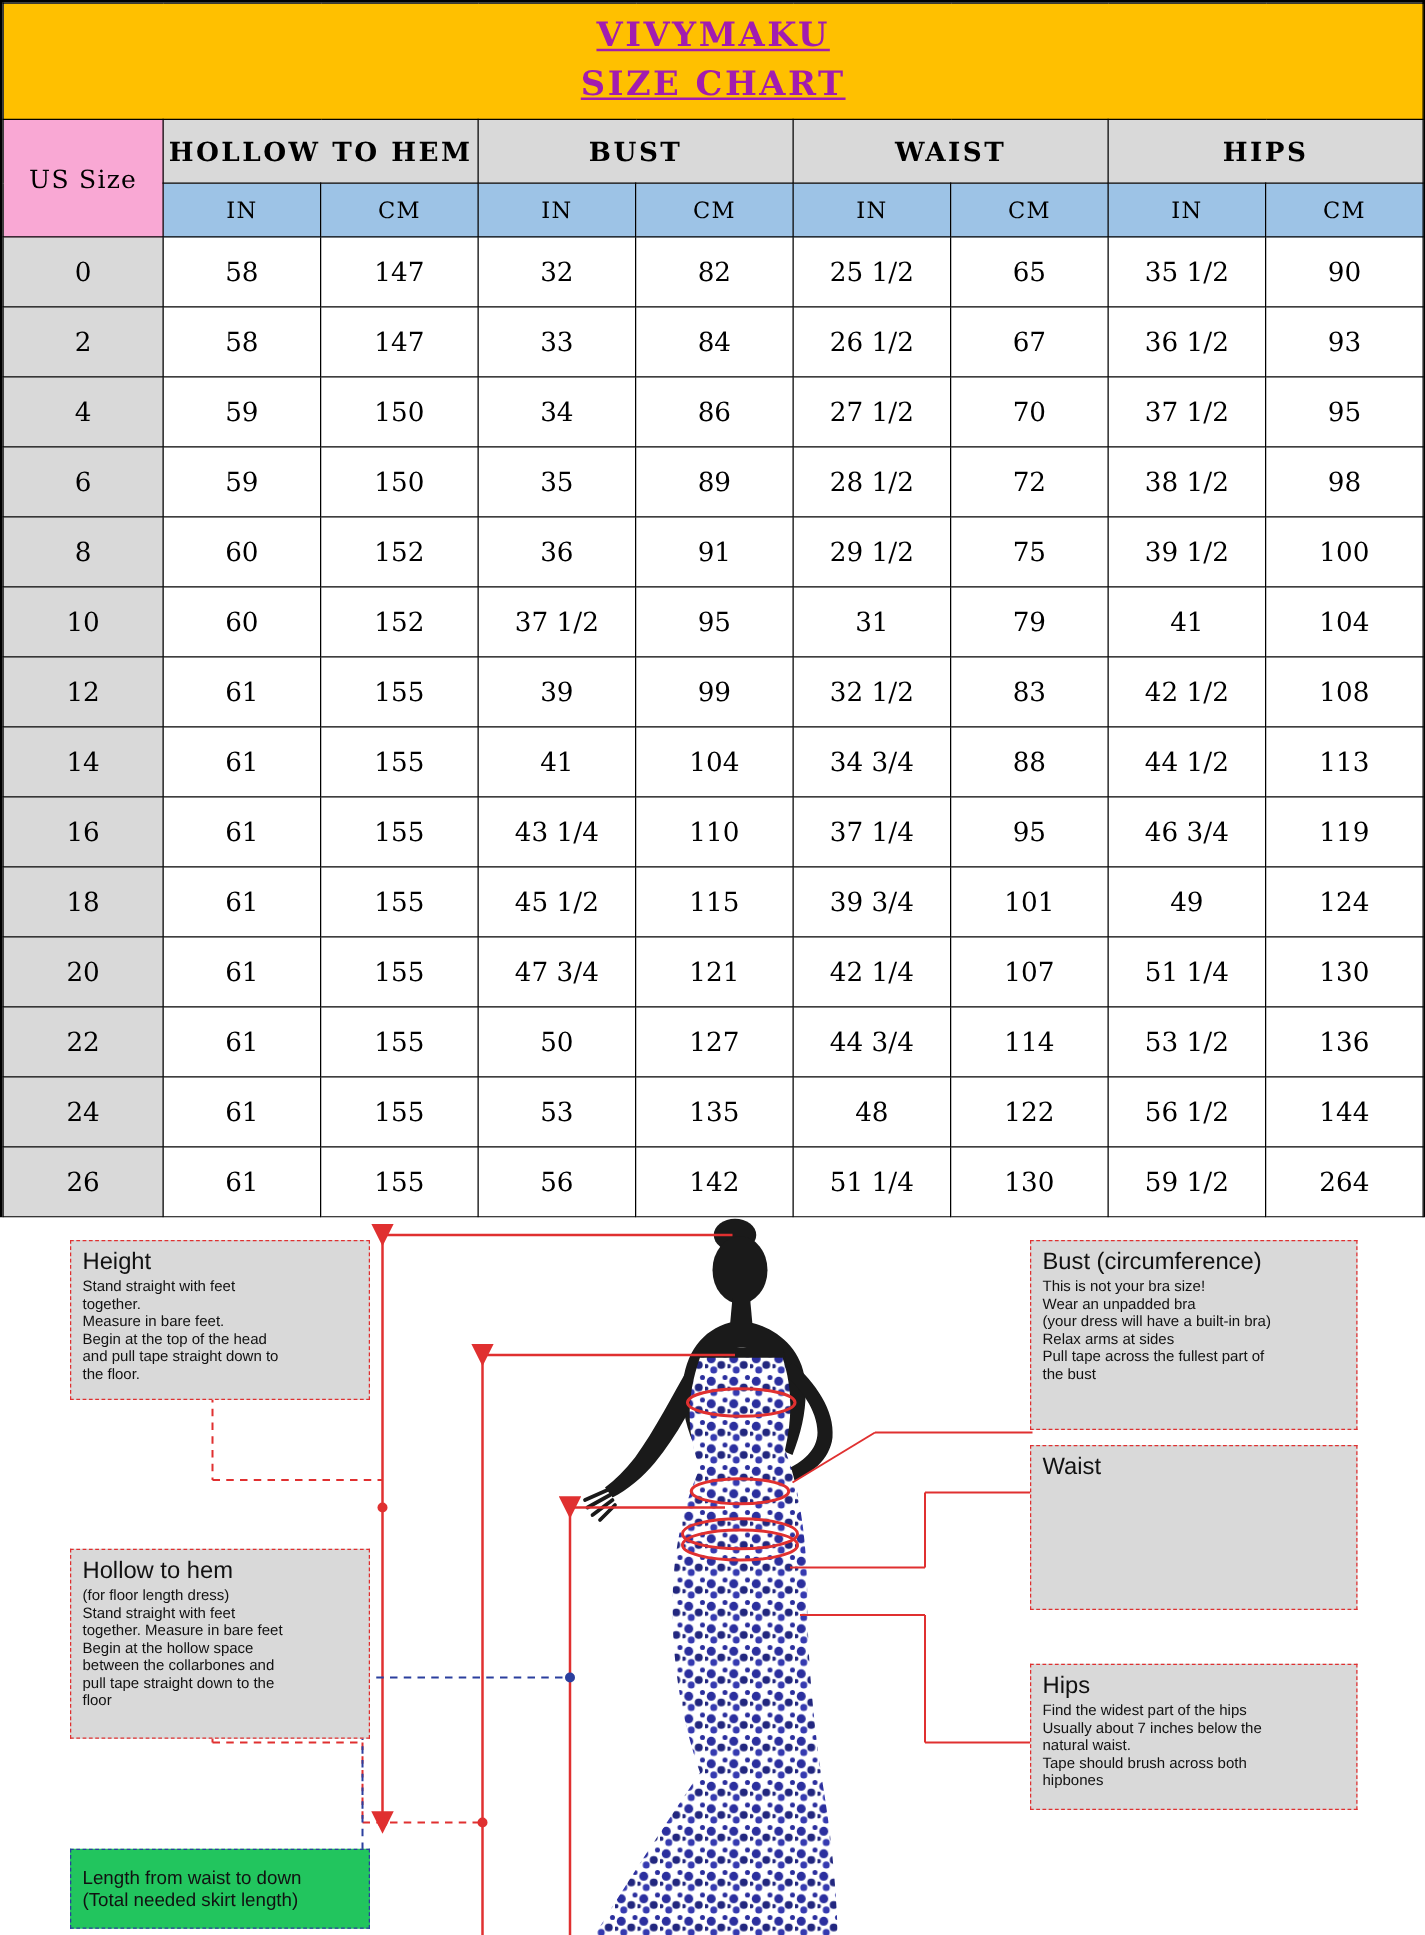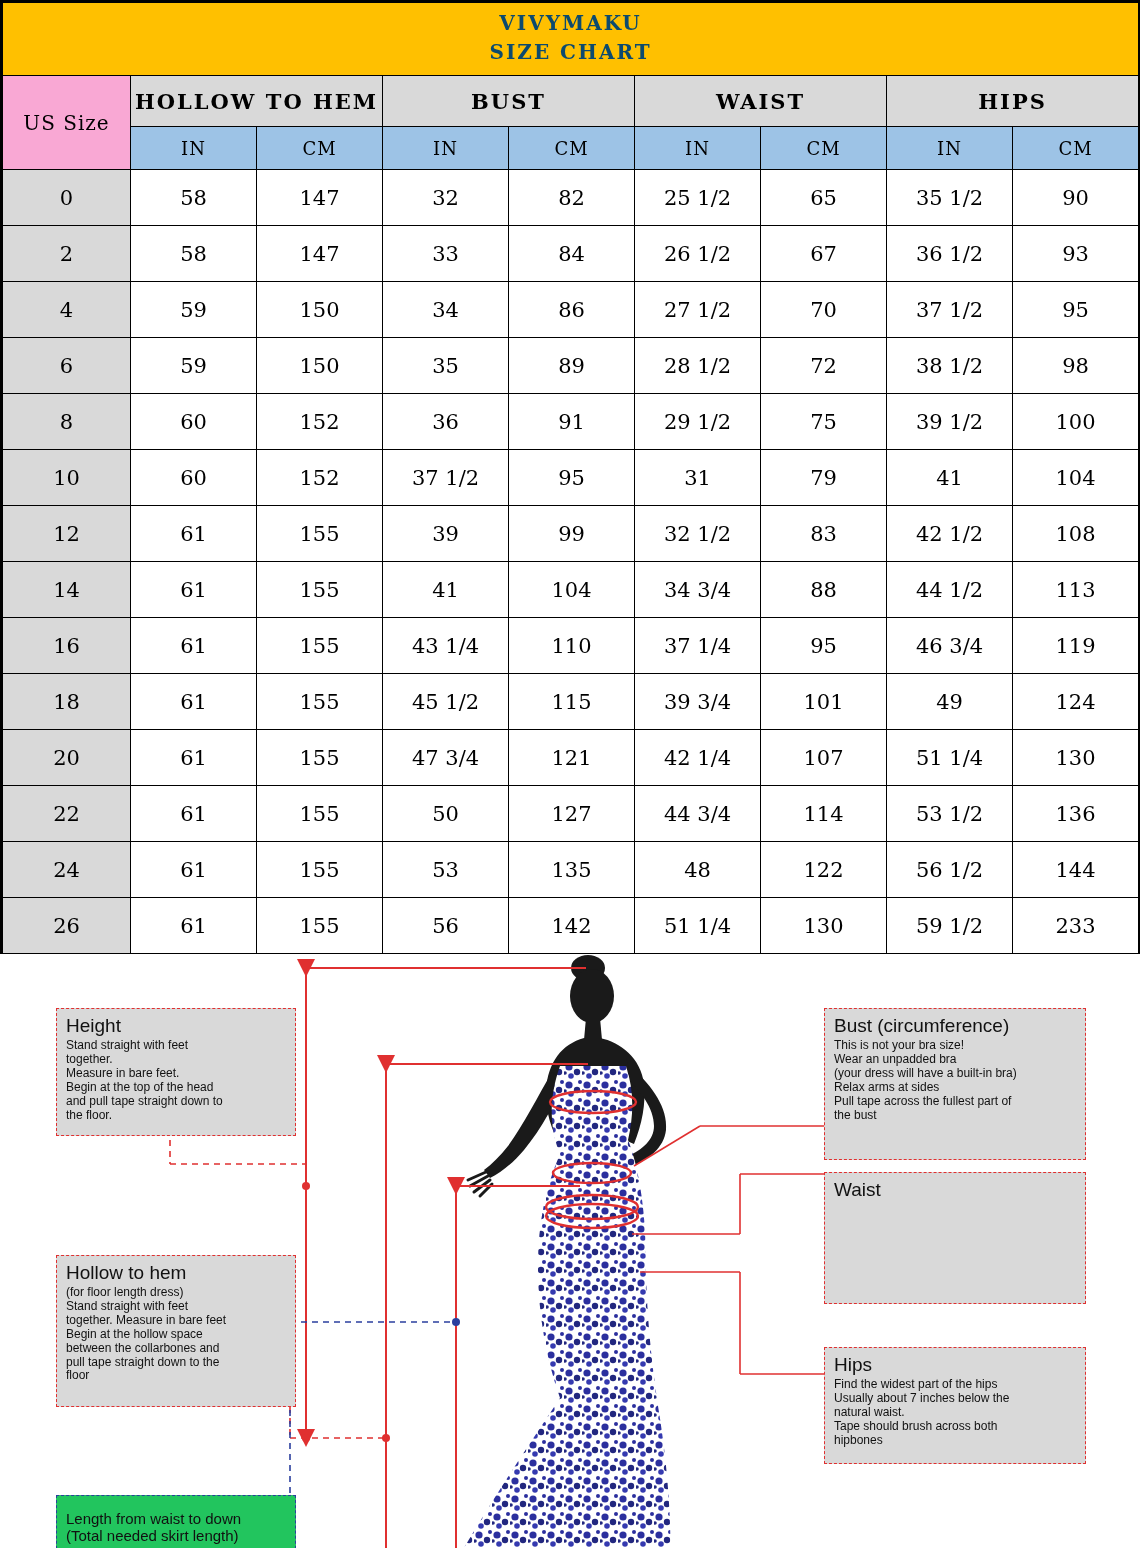--- a/index.html
+++ b/index.html
@@ -28,27 +28,28 @@
     table-layout: fixed;
   }
   table.size-chart td, table.size-chart th {
     border: 1px solid #000;
     text-align: center;
     vertical-align: middle;
     font-family: "DejaVu Serif", serif;
   }
   .title-cell {
     background: #FFC000;
-    color: #0c4a6e;
+    color: #a21caf;
     font-family: "DejaVu Sans Mono", monospace;
     font-weight: bold;
-    font-size: 20px;
+    font-size: 27px;
     letter-spacing: 2px;
     line-height: 1.45;
     padding: 6px 0 8px 0;
+    text-decoration: underline;
   }
   .grp-head {
     background: #d9d9d9;
     font-family: "DejaVu Sans Mono", monospace;
     font-weight: bold;
     font-size: 21px;
     letter-spacing: 2px;
     height: 48px;
   }
   .us-head {
@@ -87,21 +88,20 @@
   }
   .note {
     position: absolute;
     background: #d9d9d9;
     border: 1.6px dashed #e03030;
     box-sizing: border-box;
     padding: 6px 8px 8px 9px;
     font-family: "Liberation Sans", sans-serif;
     color: #111;
     line-height: 1.16;
-    margin-top: 36px;
   }
   .note .nt-title {
     font-size: 19px;
     margin-bottom: 2px;
     display: block;
   }
   .note .nt-body {
     font-size: 12px;
     display: block;
     white-space: pre-line;
@@ -315,21 +315,21 @@
       </tr>
       <tr>
         <td class="size-col">26</td>
         <td class="val">61</td>
         <td class="val">155</td>
         <td class="val">56</td>
         <td class="val">142</td>
         <td class="val">51 1/4</td>
         <td class="val">130</td>
         <td class="val">59 1/2</td>
-        <td class="val">233</td>
+        <td class="val">264</td>
       </tr>
     </tbody>
   </table>
 </div>
 
 <div class="diagram">
 
   <div class="figure">
     <svg width="330" height="615" viewBox="0 0 330 615">
 

